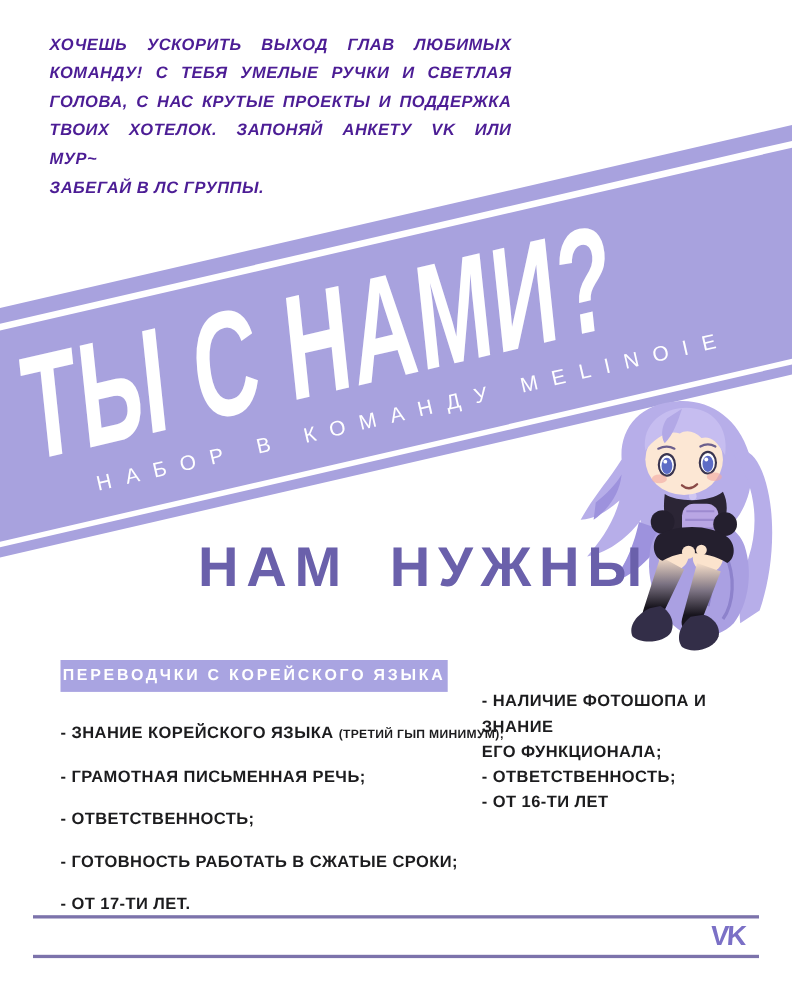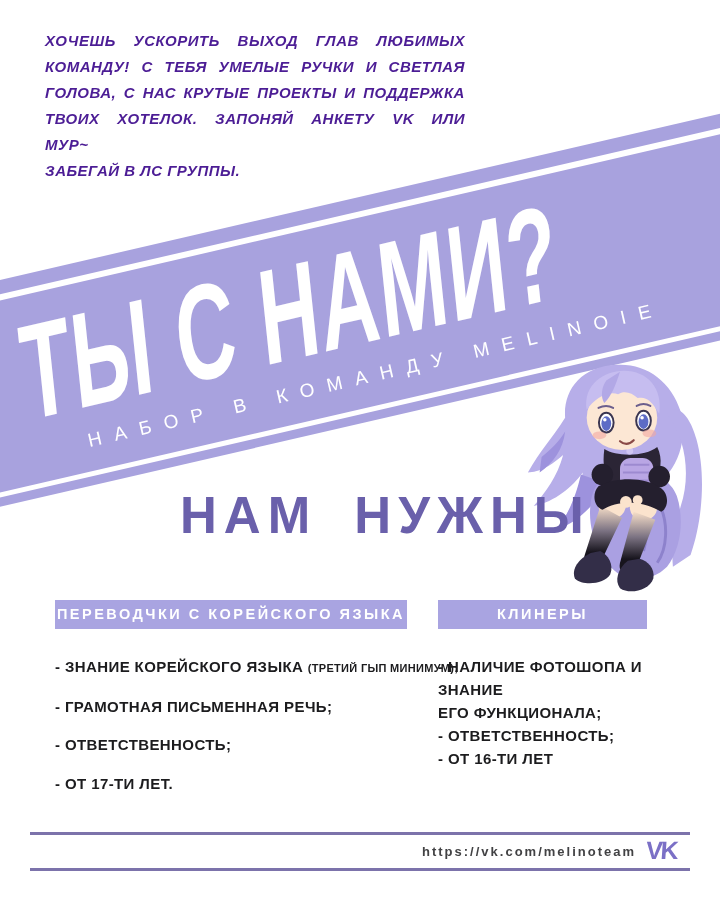--- a/index.html
+++ b/index.html
@@ -166,36 +166,35 @@
     <ellipse cx="130" cy="78" rx="7" ry="4" fill="#f2a8a0" opacity="0.6"></ellipse>
     <path d="M100,86 Q107,92 114,85" stroke="#8a4a47" stroke-width="2.2" fill="none" stroke-linecap="round"></path>
   </svg>
 
   <div class="col col-left">
     <div class="col-header">ПЕРЕВОДЧКИ С КОРЕЙСКОГО ЯЗЫКА</div>
     <ul class="col-list" id="list-0">
         <li><span>- ЗНАНИЕ КОРЕЙСКОГО ЯЗЫКА </span><span class="small">(ТРЕТИЙ ГЫП МИНИМУМ);</span></li>
         <li><span>- ГРАМОТНАЯ ПИСЬМЕННАЯ РЕЧЬ;</span></li>
         <li><span>- ОТВЕТСТВЕННОСТЬ;</span></li>
+        <li><span>- ГОТОВНОСТЬ РАБОТАТЬ В СЖАТЫЕ СРОКИ;</span></li>
         <li><span>- ОТ 17-ТИ ЛЕТ.</span></li>
       </ul>
   </div>
 
   <div class="col col-right">
-    <div class="col-header">КЛИНЕРЫ</div>
     <ul class="col-list" id="list-1">
         <li><span>- НАЛИЧИЕ ФОТОШОПА И ЗНАНИЕ
 ЕГО ФУНКЦИОНАЛА;</span></li>
         <li><span>- ОТВЕТСТВЕННОСТЬ;</span></li>
         <li><span>- ОТ 16-ТИ ЛЕТ</span></li>
       </ul>
   </div>
 
   <div class="footer-line top"></div>
   <div class="footer-content">
-    <span class="footer-url">https://vk.com/melinoteam</span>
     <svg width="44" height="28" viewBox="0 0 44 28">
       <text x="1" y="22" font-size="25" font-weight="bold" fill="#7b70c6" font-family="Liberation Sans, DejaVu Sans, sans-serif" letter-spacing="-2" transform="skewX(-4)">VK</text>
     </svg>
   </div>
   <div class="footer-line bottom"></div>
 
 </div>
 
 </body></html>

